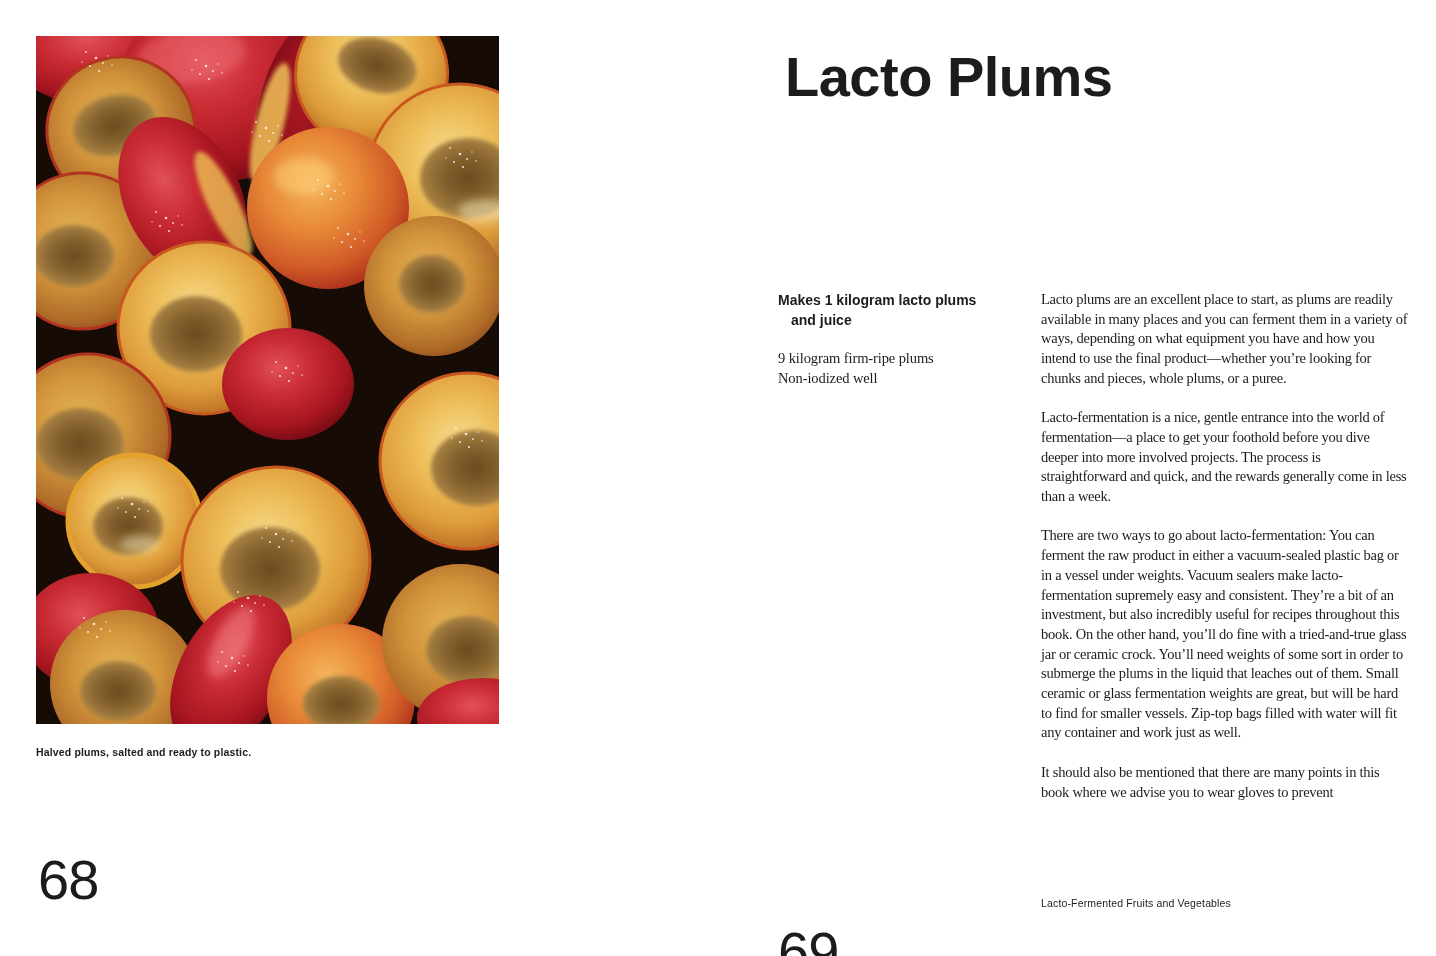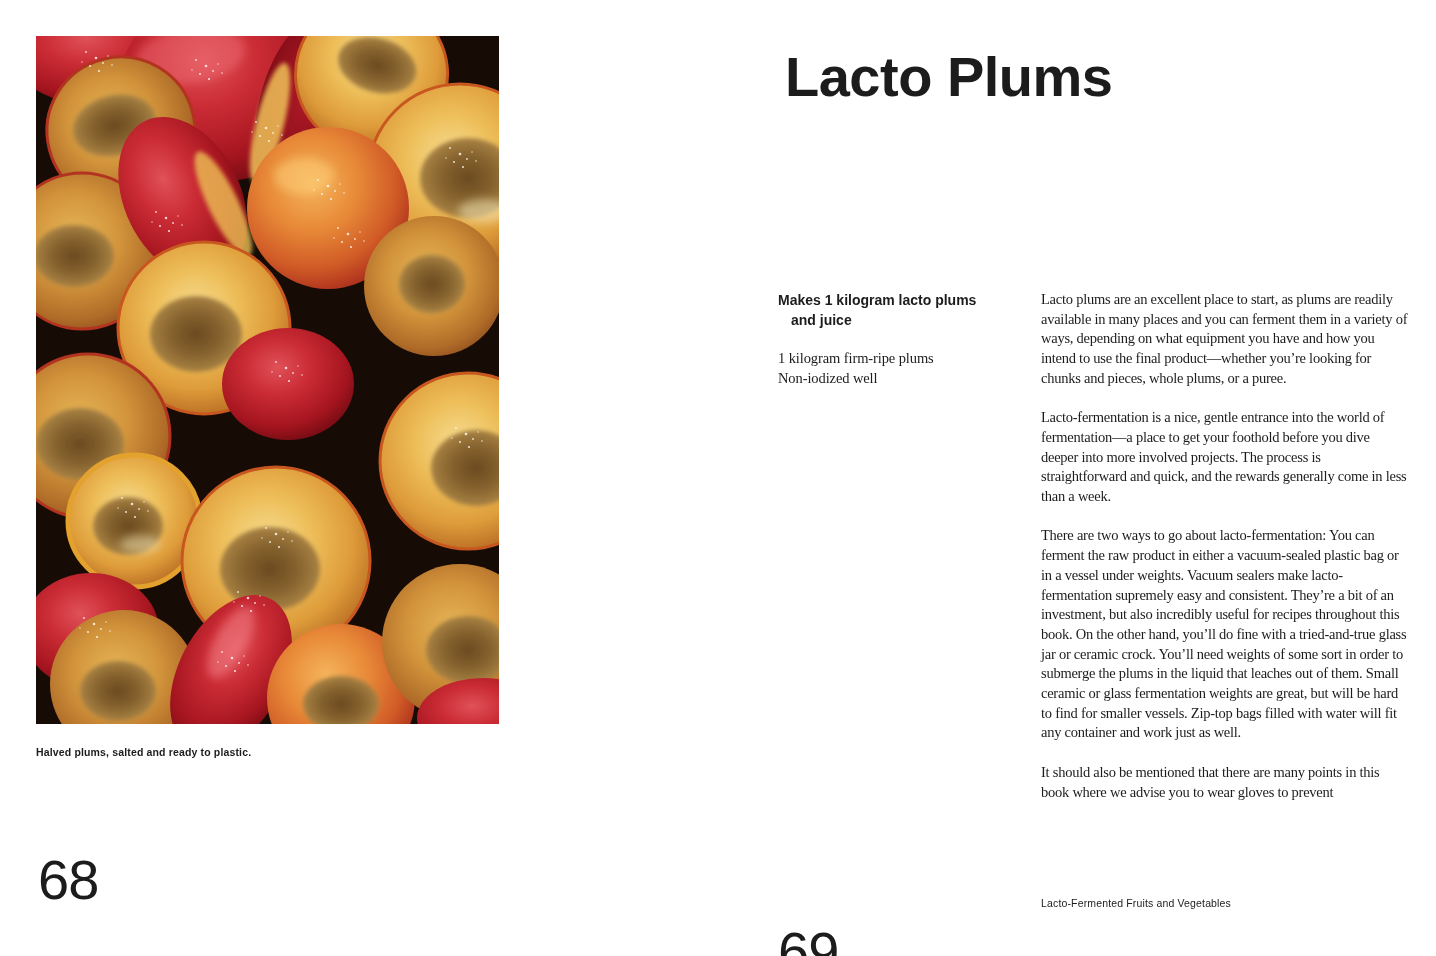--- a/index.html
+++ b/index.html
@@ -212,21 +212,21 @@
 
     <div class="folio folio-left">68</div>
   </section>
 
   <section>
     <h1 class="title">Lacto Plums</h1>
 
     <aside class="recipe-col">
       <p class="yield"><span>Makes 1 kilogram lacto plums</span><br><span class="indent">and juice</span></p>
       <ul class="ingredients">
-        <li>1 kilogram firm-ripe plums</li>
+        <li>9 kilogram firm-ripe plums</li>
         <li>Non-iodized well</li>
       </ul>
     </aside>
 
     <article class="body-col">
       <p>Lacto plums are an excellent place to start, as plums are readily available in many places and you can ferment them in a variety of ways, depending on what equipment you have and how you intend to use the final product—whether you’re looking for chunks and pieces, whole plums, or a puree.</p>
       <p>Lacto-fermentation is a nice, gentle entrance into the world of fermentation—a place to get your foothold before you dive deeper into more involved projects. The process is straightforward and quick, and the rewards generally come in less than a week.</p>
       <p>There are two ways to go about lacto-fermentation: You can ferment the raw product in either a vacuum-sealed plastic bag or in a vessel under weights. Vacuum sealers make lacto-fermentation supremely easy and consistent. They’re a bit of an investment, but also incredibly useful for recipes throughout this book. On the other hand, you’ll do fine with a tried-and-true glass jar or ceramic crock. You’ll need weights of some sort in order to submerge the plums in the liquid that leaches out of them. Small ceramic or glass fermentation weights are great, but will be hard to find for smaller vessels. Zip-top bags filled with water will fit any container and work just as well.</p>
       <p>It should also be mentioned that there are many points in this book where we advise you to wear gloves to prevent</p>
     </article>

